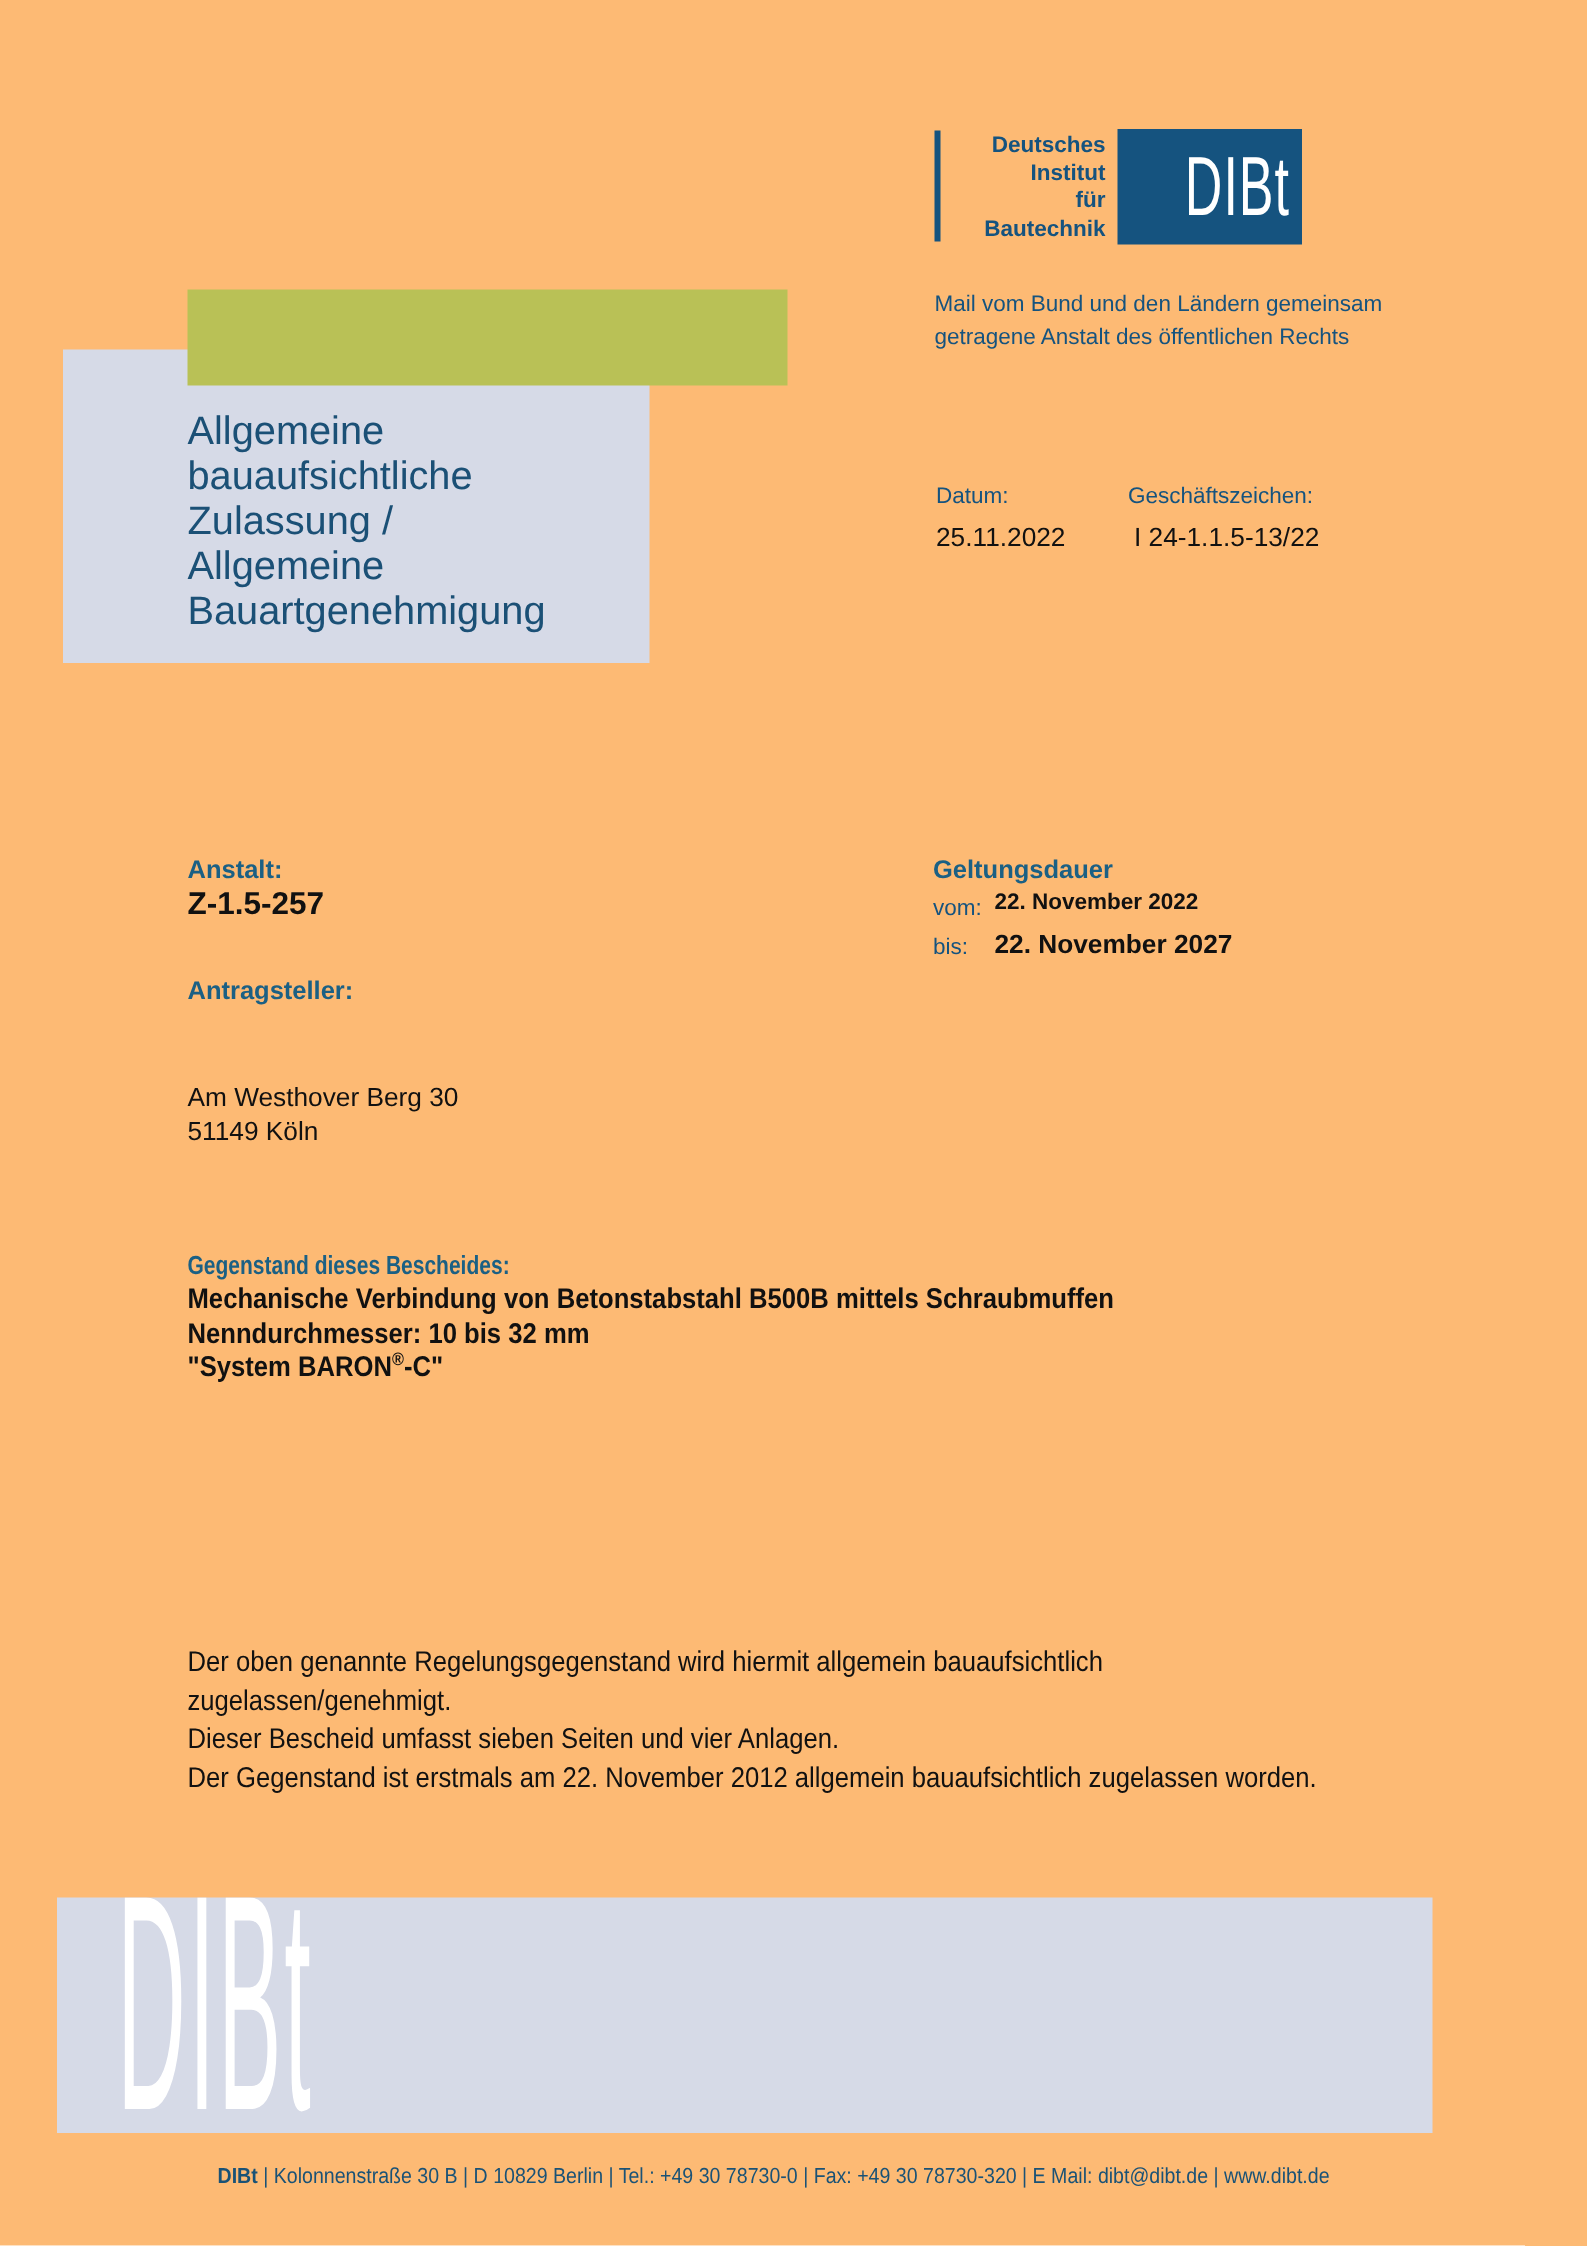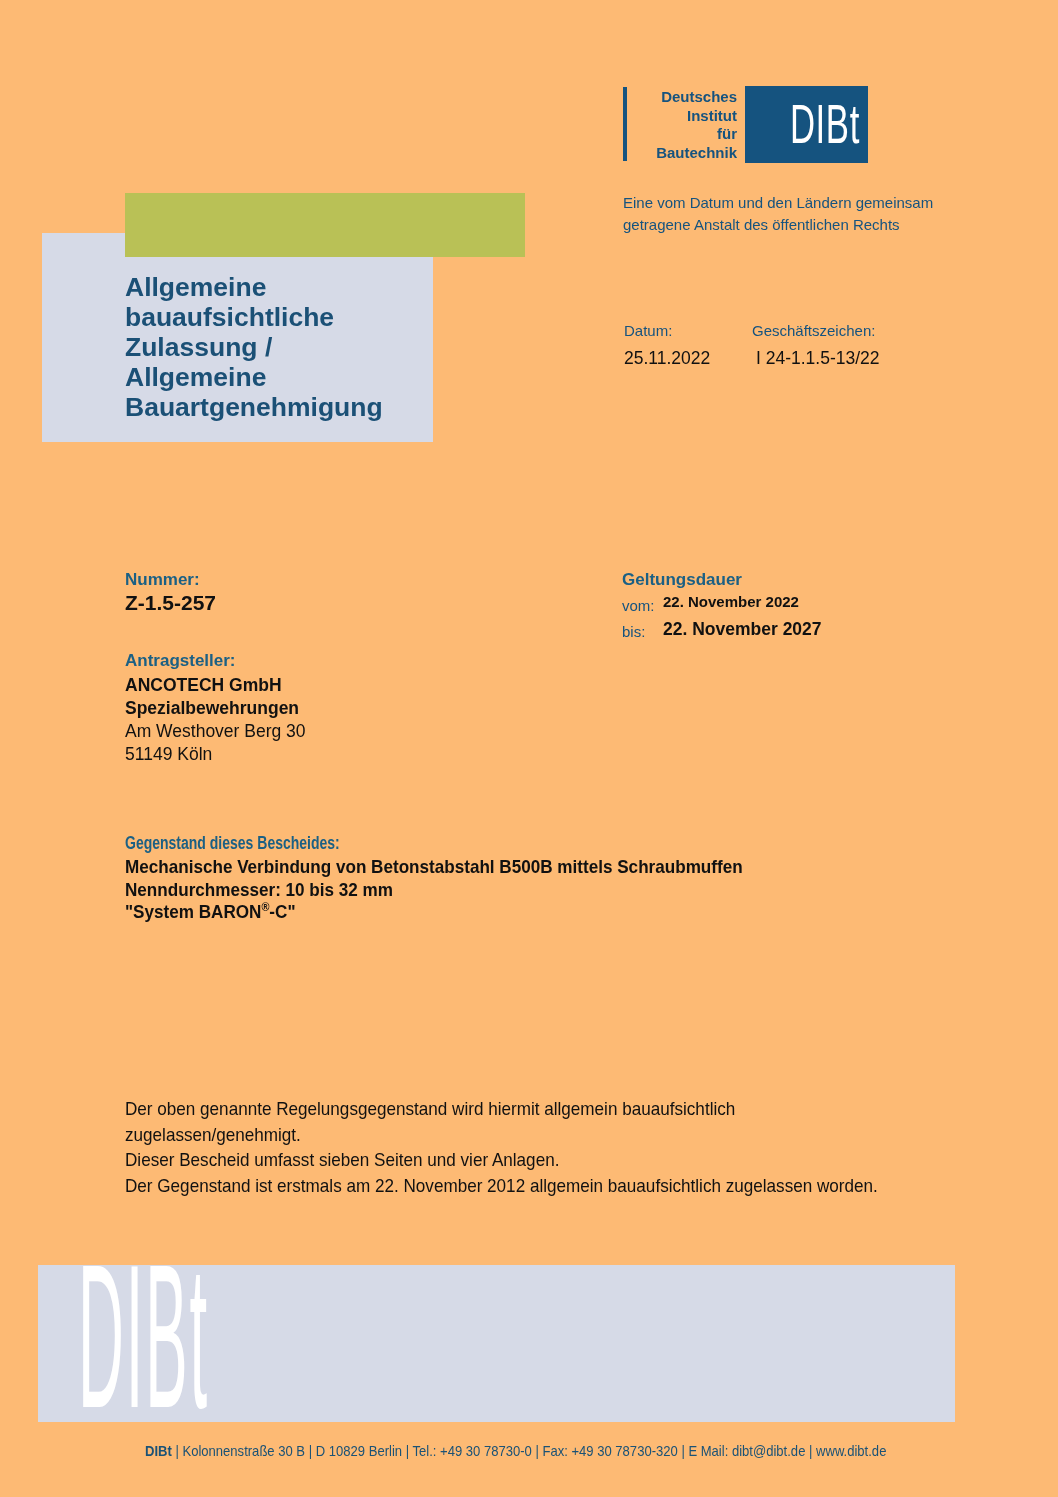--- a/index.html
+++ b/index.html
@@ -73,21 +73,21 @@
   }
   .green-bar {
     left: 125px; top: 193px;
     width: 400px; height: 64px;
     background: #b9c156;
     z-index: 2;
   }
   .doc-title {
     left: 125px; top: 272px;
     z-index: 3;
-    font-size: 26.5px; font-weight: bold;
+    font-size: 26.5px; font-weight: normal;
     line-height: 30px;
     color: #1b5076;
   }
 
   
   .number-label    { left: 125px; top: 570px; font-size: 17px; font-weight: bold; color: #1b6084; }
   .number-value    { left: 125px; top: 591px; font-size: 21px; font-weight: bold; color: #111111; text-align: center; }
   .applicant-label { left: 125px; top: 651px; font-size: 17px; font-weight: bold; color: #1b6084; }
   .applicant-name  { left: 125px; top: 674px; font-size: 17.5px; font-weight: bold; line-height: 23px; color: #111111; }
   .applicant-addr  { left: 125px; top: 720px; font-size: 17.5px; line-height: 23px; color: #111111; }
@@ -169,40 +169,38 @@
 <div class="page">
 
   <div class="abs logo-rule"></div>
   <div class="abs logo-name pre">Deutsches
 Institut
 für
 Bautechnik</div>
   <div class="abs logo-box">
     <span class="dibt">DIBt</span>
   </div>
-  <div class="abs tagline pre">Eine vom Datum und den Ländern gemeinsam
+  <div class="abs tagline pre">Mail vom Bund und den Ländern gemeinsam
 getragene Anstalt des öffentlichen Rechts</div>
   <div class="abs date-label">Datum:</div>
   <div class="abs ref-label">Geschäftszeichen:</div>
   <div class="abs date-value">25.11.2022</div>
   <div class="abs ref-value">I 24-1.1.5-13/22</div>
 
   <div class="abs gray-box"></div>
   <div class="abs green-bar"></div>
   <div class="abs doc-title pre">Allgemeine
 bauaufsichtliche
 Zulassung /
 Allgemeine
 Bauartgenehmigung</div>
 
-  <div class="abs number-label">Nummer:</div>
+  <div class="abs number-label">Anstalt:</div>
   <div class="abs number-value">Z-1.5-257</div>
   <div class="abs applicant-label">Antragsteller:</div>
-  <div class="abs applicant-name pre">ANCOTECH GmbH
-Spezialbewehrungen</div>
   <div class="abs applicant-addr pre">Am Westhover Berg 30
 51149 Köln</div>
 
   <div class="abs validity-label">Geltungsdauer</div>
   <div class="abs from-label">vom:</div>
   <div class="abs from-value">22. November 2022</div>
   <div class="abs to-label">bis:</div>
   <div class="abs to-value">22. November 2027</div>
 
   <div class="abs subject-label">Gegenstand dieses Bescheides:</div>

